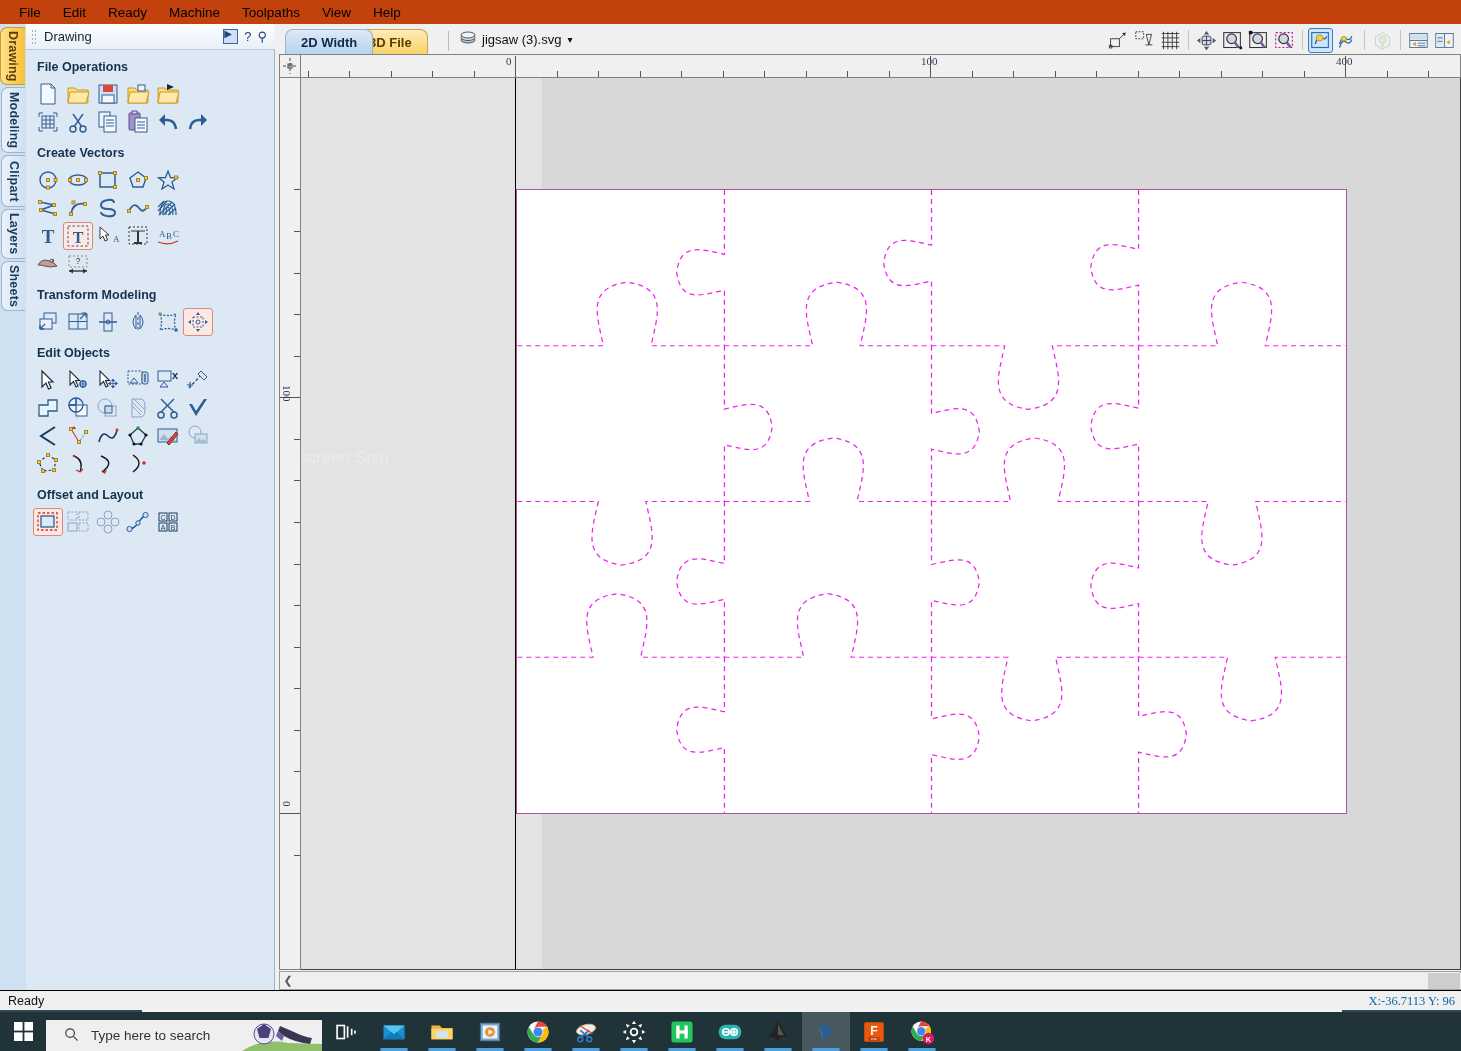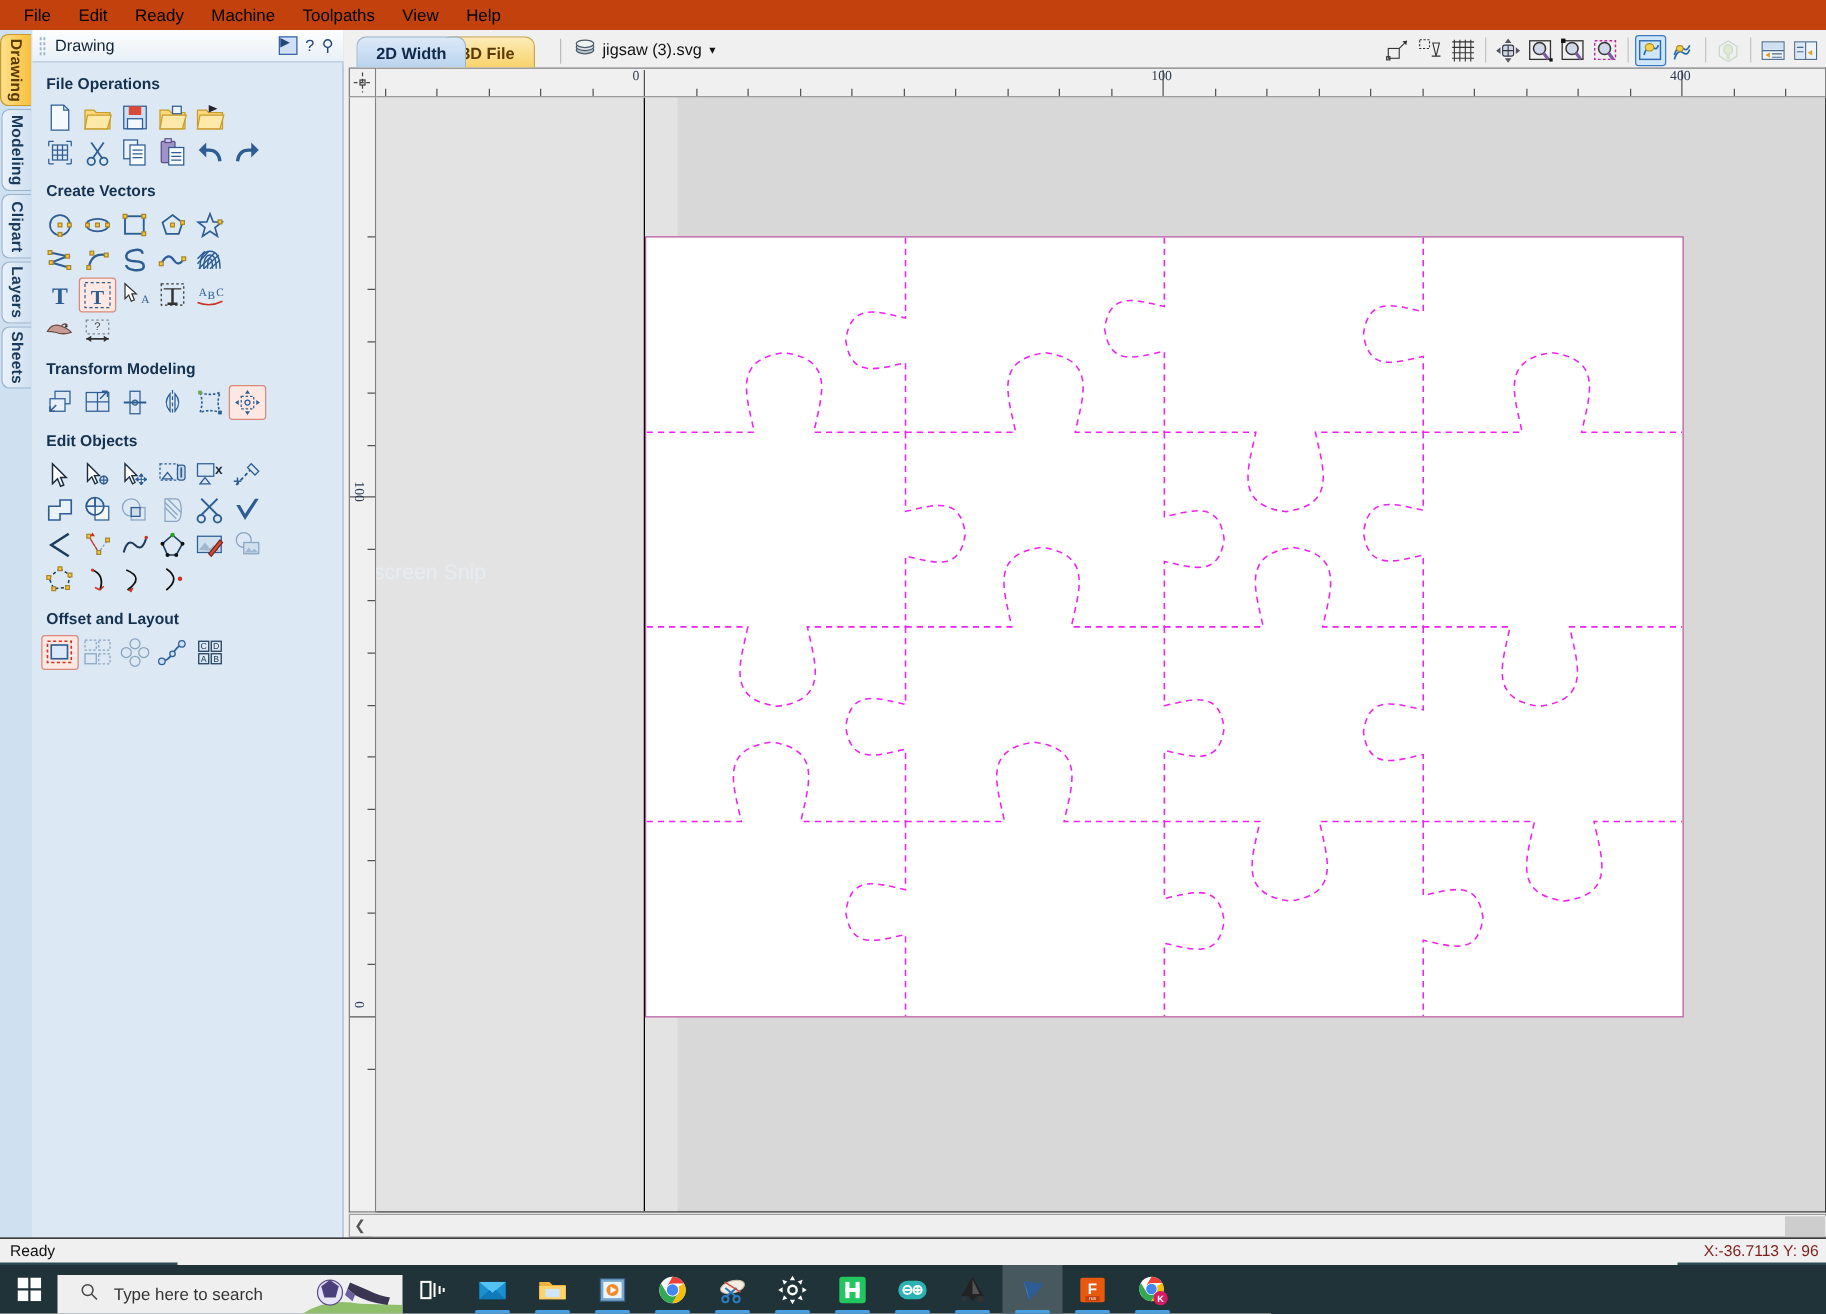--- a/index.html
+++ b/index.html
@@ -116,21 +116,21 @@
     background:#efefef; }
   #htrack-r { position:absolute; right:0; top:1px; height:16px; width:32px;
     background:#cdcdcd; }
   .watermark { position:absolute; font-size:17px; color:#e7ecf1;
     pointer-events:none; white-space:nowrap; }
 
   
   #statusbar { position:absolute; left:0; top:990px; width:1461px; height:22px;
     background:#f0f0f0; border-top:1px solid #000000;padding-left:21px; }
   #statusbar .sb-l { position:absolute; left:8px; top:3px; font-size:12.5px; color:#111; }
-  #statusbar .sb-r { position:absolute; right:6px; top:3px; font-size:12.5px; color:#7f1d1d; }
+  #statusbar .sb-r { position:absolute; right:6px; top:3px; font-size:12.5px; color:#0369a1;font-family:Liberation Serif, serif; }
   #statusbar .sb-underline { position:absolute; left:0; bottom:0; height:2px;
     background:#2b4a52; }
 
   
   #taskbar { position:absolute; left:0; top:1012px; width:1461px; height:39px;
     background:#1f3338; display:flex; align-items:flex-end; }
   #startbtn { width:46px; height:39px; display:flex; align-items:center;
     justify-content:center; cursor:default; }
   #searchbox { width:276px; height:31px; background:#efefef; display:flex;
     align-items:center; position:relative; overflow:hidden; cursor:text; }

